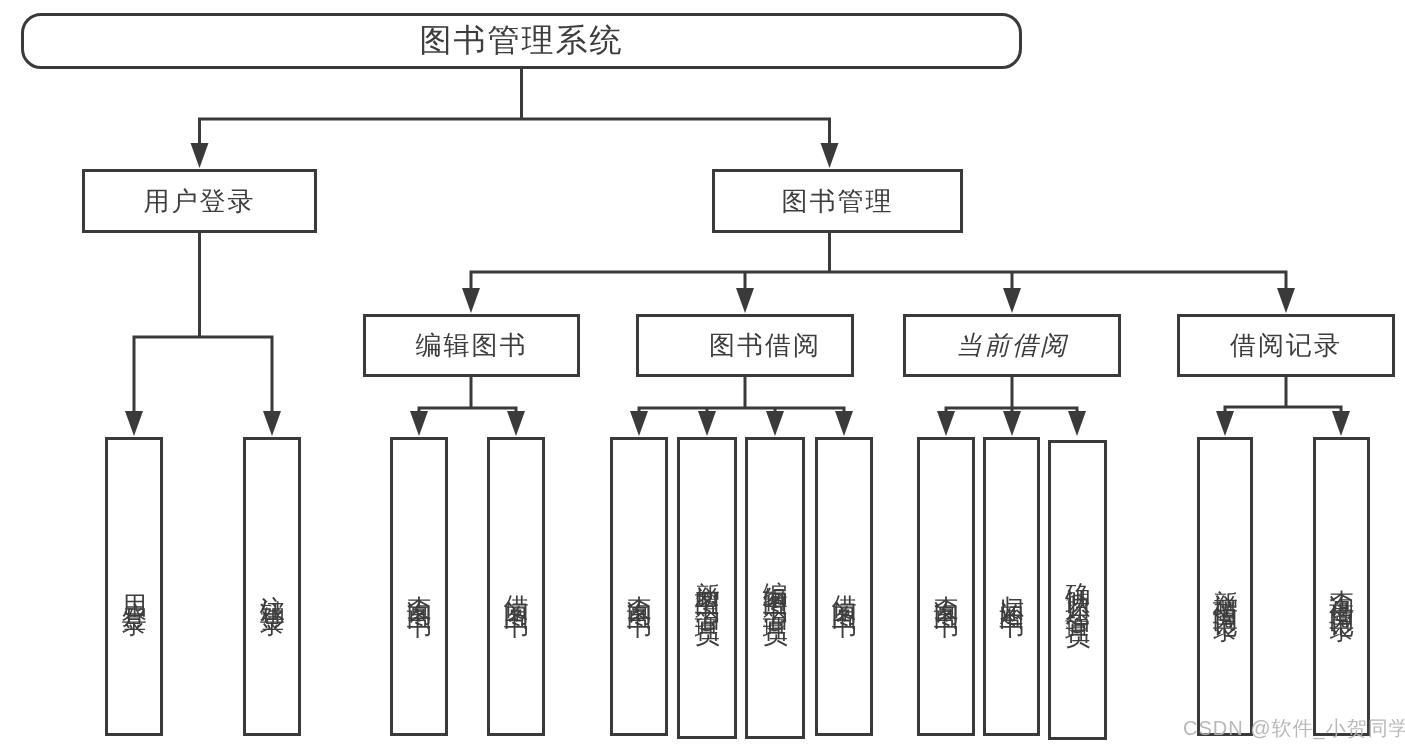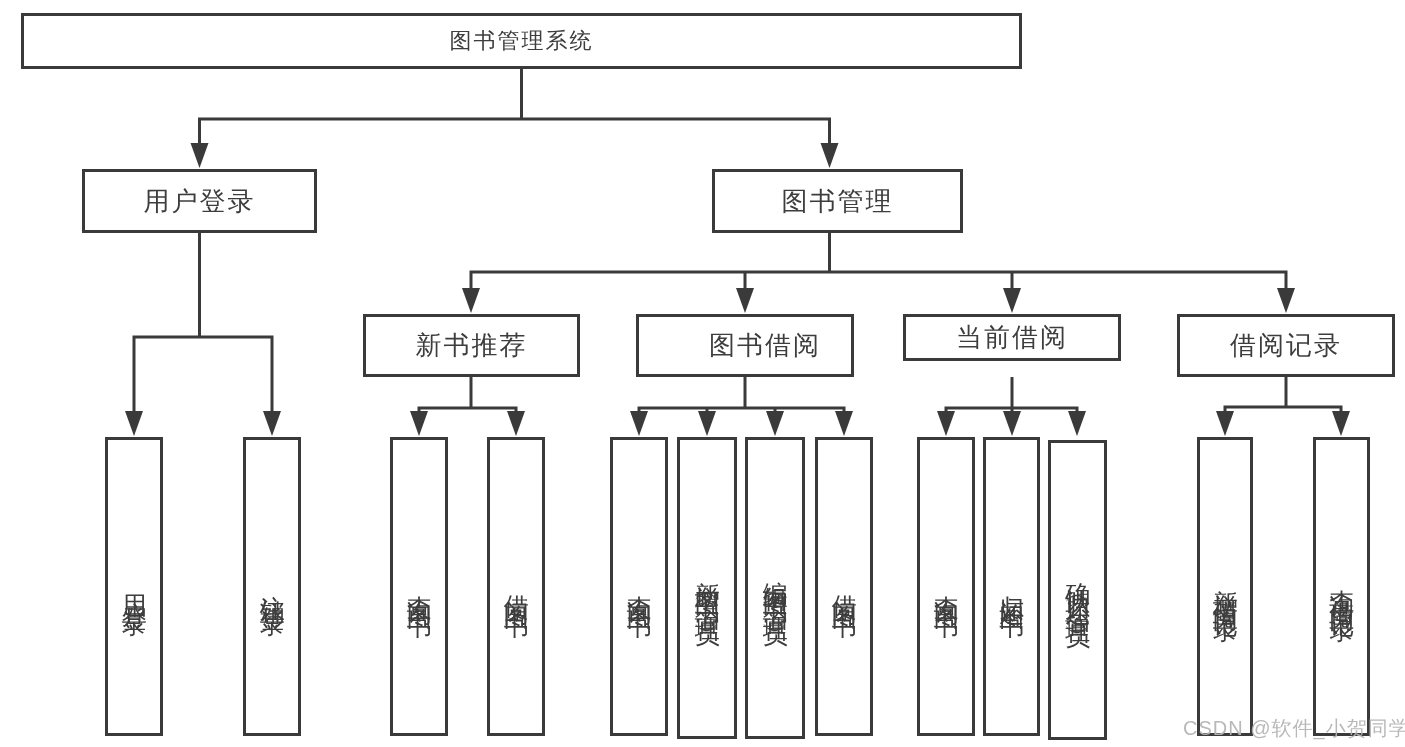--- a/index.html
+++ b/index.html
@@ -39,21 +39,21 @@
   .vnode {
     font-size: 25px;
     letter-spacing: 0;
   }
   .vnode .lbl {
     writing-mode: vertical-rl;
     white-space: normal;
     letter-spacing: 6px;
     line-height: 1.1;
   }
-  .root-node { font-size: 22px; }
+  .root-node { font-size: 32px; border-radius: 20px; }
   .watermark {
     position: absolute;
     left: 1183px;
     top: 715px;
     z-index: 10;
     font-size: 20px;
     color: #b5b5b5;
     letter-spacing: 1px;
     white-space: nowrap;
     opacity: 0.95;
@@ -128,26 +128,26 @@
   </div>
 
   <div class="node" style="left:82px; top:169px; width:235px; height:64px;">
     <span class="lbl">用户登录</span>
   </div>
   <div class="node" style="left:712px; top:169px; width:251px; height:64px;">
     <span class="lbl">图书管理</span>
   </div>
 
   <div class="node" style="left:363px; top:314px; width:217px; height:63px;">
-    <span class="lbl">新书推荐</span>
+    <span class="lbl">编辑图书</span>
   </div>
   <div class="node" style="left:636px; top:314px; width:218px; height:63px;padding-left:40px;">
     <span class="lbl">图书借阅</span>
   </div>
-  <div class="node" style="left:903px; top:314px; width:218px; height:47px;">
+  <div class="node" style="left:903px; top:314px; width:218px; height:63px;font-style:italic;">
     <span class="lbl">当前借阅</span>
   </div>
   <div class="node" style="left:1177px; top:314px; width:218px; height:63px;">
     <span class="lbl">借阅记录</span>
   </div>
 
   <div class="node vnode" style="left:105px; top:437px; width:58px; height:299px;">
     <span class="lbl">用户登录</span>
   </div>
   <div class="node vnode" style="left:243px; top:437px; width:58px; height:299px;">

